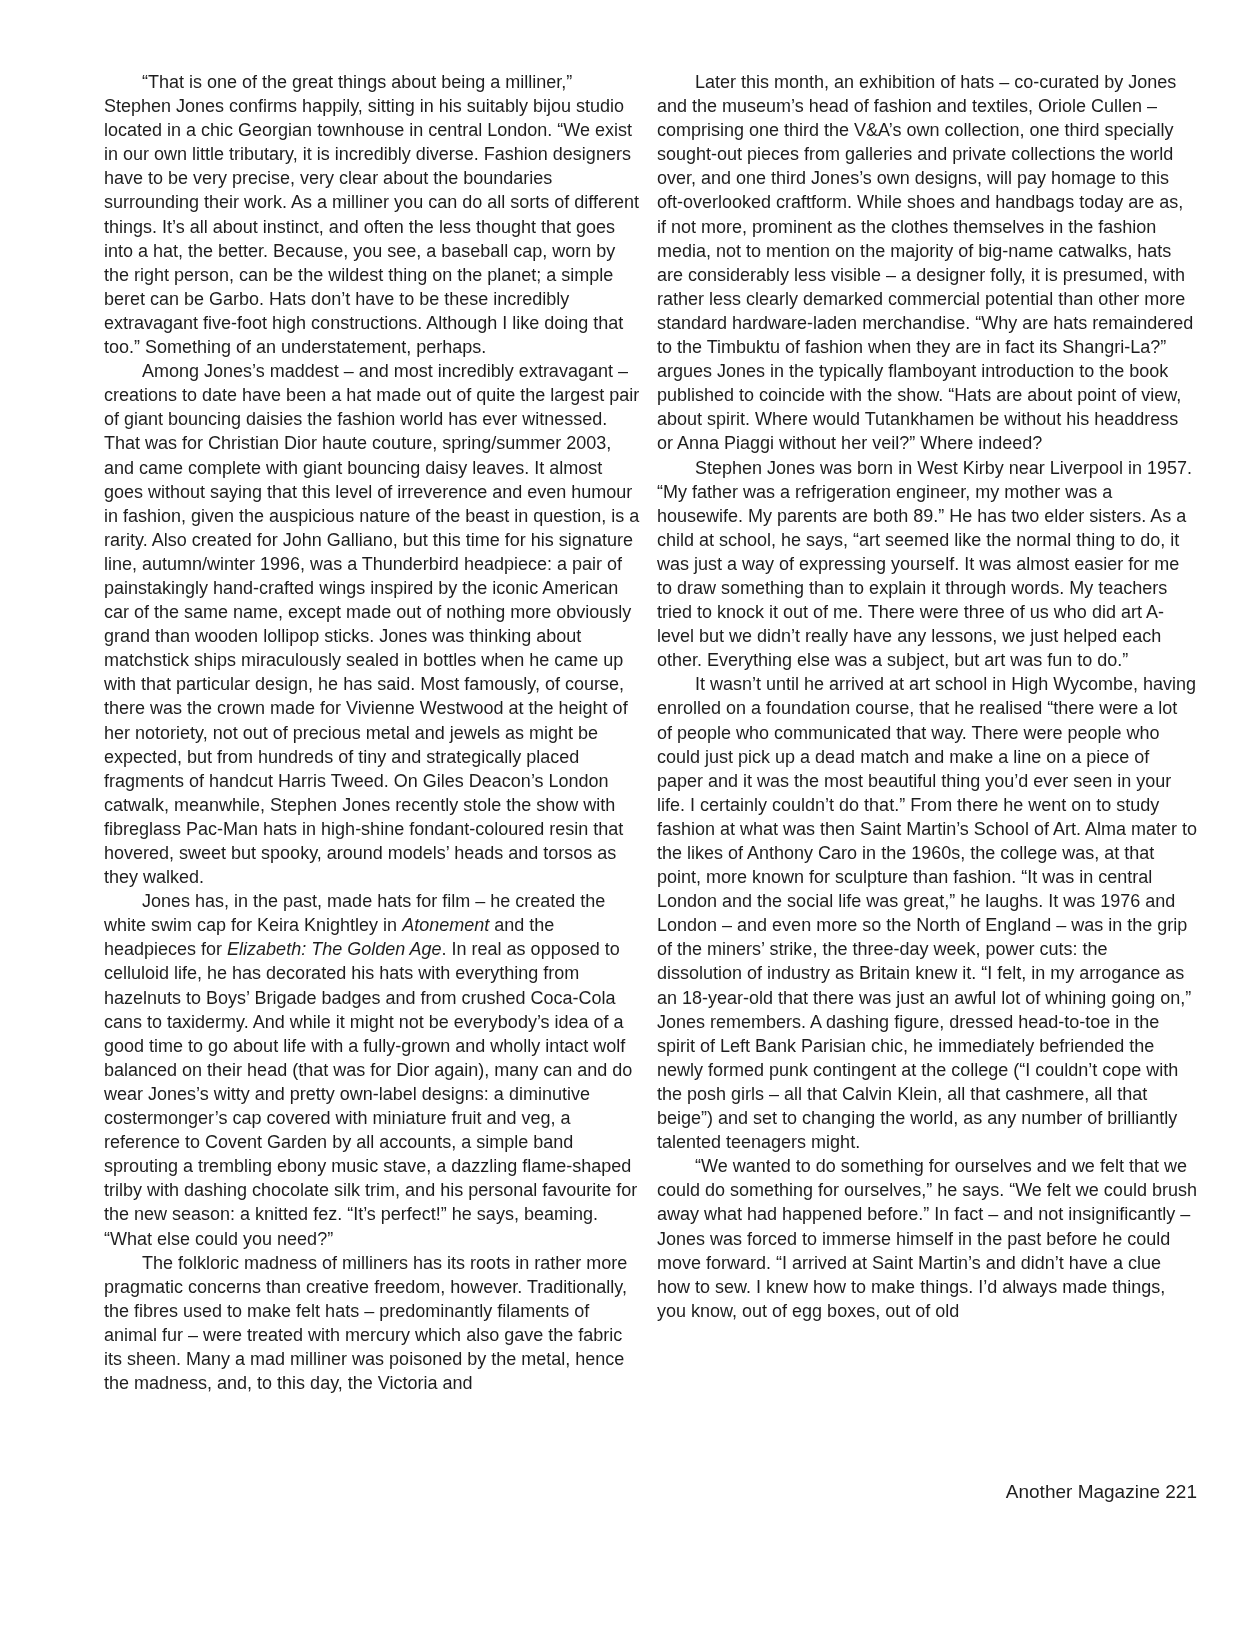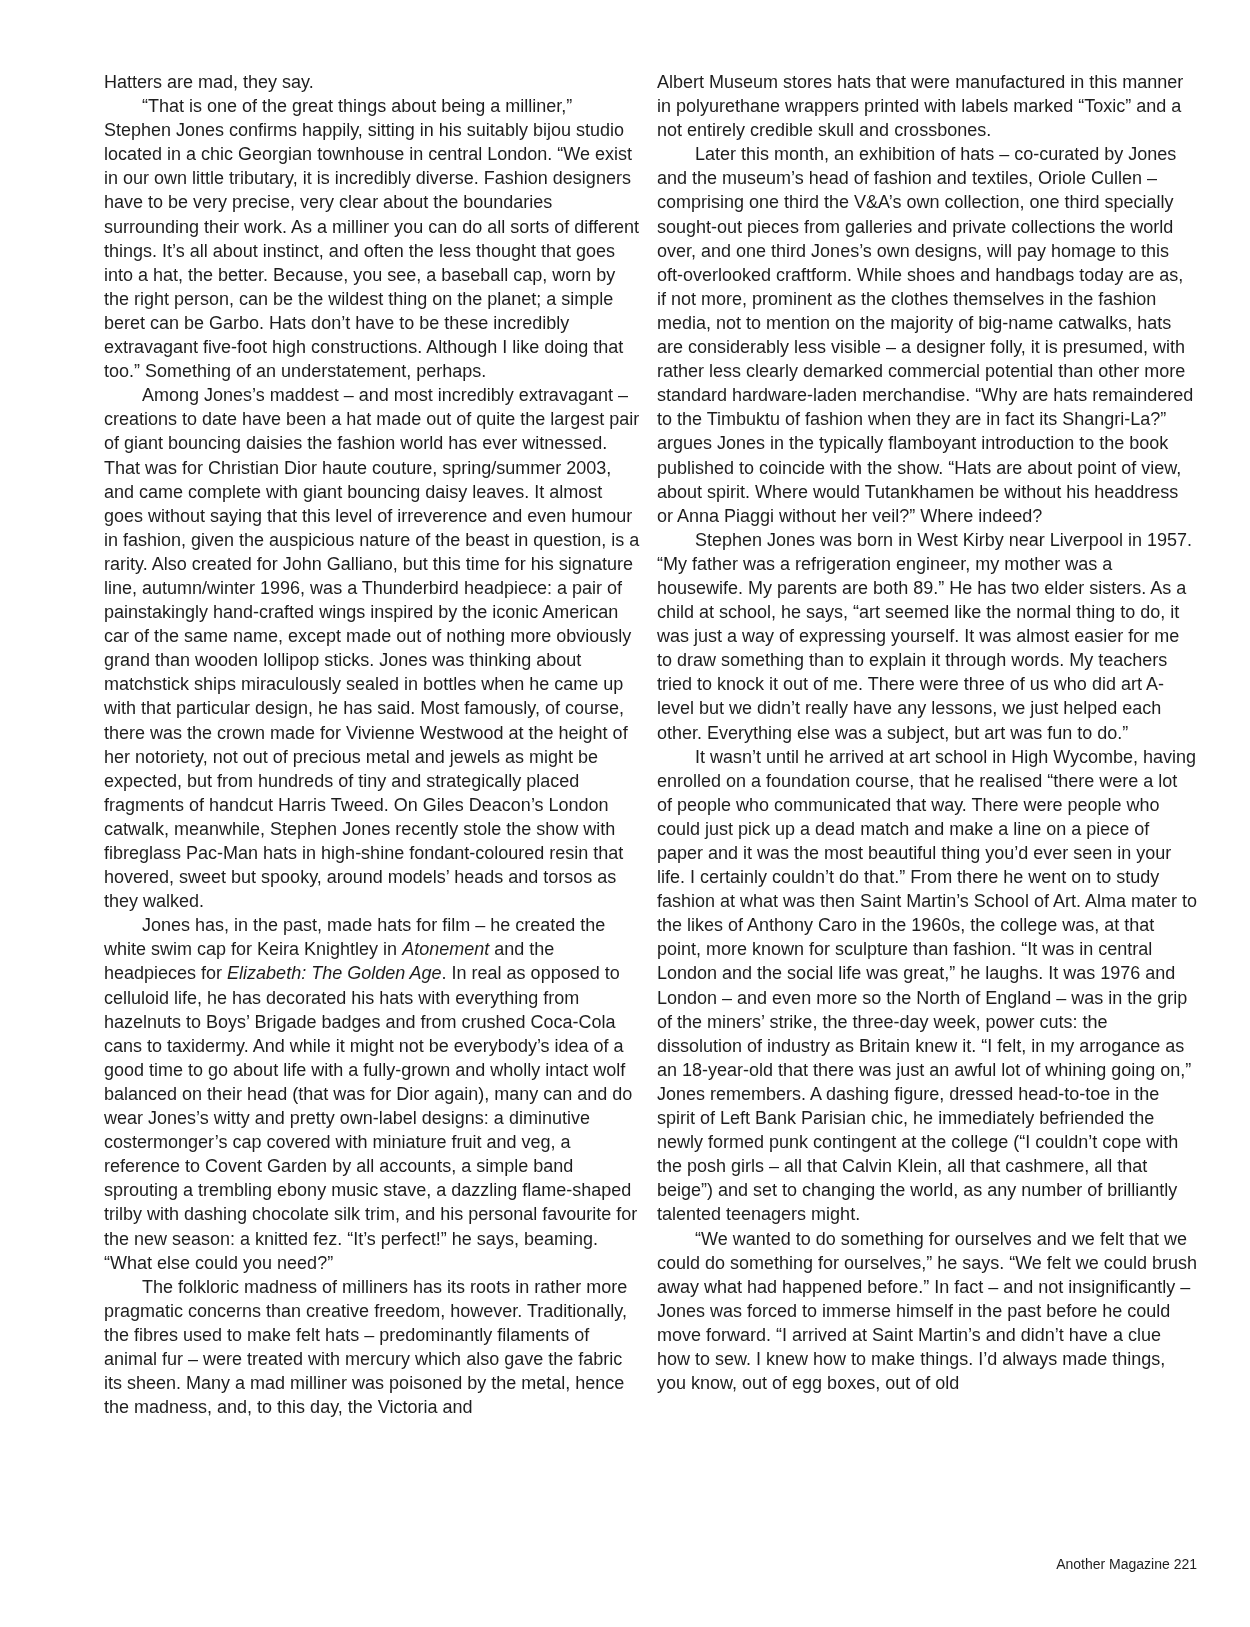--- a/index.html
+++ b/index.html
@@ -34,43 +34,41 @@
     margin: 0;
     padding: 0;
   }
   .column p.indent {
     text-indent: 38px;
   }
   .column em {
   }
   .footer {
     position: absolute;
-    top: 1552px;
+    top: 1480px;
     right: 53px;
-    font-size: 14px;
+    font-size: 19px;
     line-height: 24px;
     text-align: left;
     white-space: nowrap;
   }
 </style>
 </head>
 <body>
 
 <div class="page">
 
   <div class="column column-left">
-    <p>Hatters are mad, they say.</p>
     <p class="indent">“That is one of the great things about being a milliner,” Stephen Jones confirms happily, sitting in his suitably bijou studio located in a chic Georgian townhouse in central London. “We exist in our own little tributary, it is incredibly diverse. Fashion designers have to be very precise, very clear about the boundaries surrounding their work. As a milliner you can do all sorts of different things. It’s all about instinct, and often the less thought that goes into a hat, the better. Because, you see, a baseball cap, worn by the right person, can be the wildest thing on the planet; a simple beret can be Garbo. Hats don’t have to be these incredibly extravagant five-foot high constructions. Although I like doing that too.” Something of an understatement, perhaps.</p>
     <p class="indent">Among Jones’s maddest – and most incredibly extravagant – creations to date have been a hat made out of quite the largest pair of giant bouncing daisies the fashion world has ever witnessed. That was for Christian Dior haute couture, spring/summer 2003, and came complete with giant bouncing daisy leaves. It almost goes without saying that this level of irreverence and even humour in fashion, given the auspicious nature of the beast in question, is a rarity. Also created for John Galliano, but this time for his signature line, autumn/winter 1996, was a Thunderbird headpiece: a pair of painstakingly hand-crafted wings inspired by the iconic American car of the same name, except made out of nothing more obviously grand than wooden lollipop sticks. Jones was thinking about matchstick ships miraculously sealed in bottles when he came up with that particular design, he has said. Most famously, of course, there was the crown made for Vivienne Westwood at the height of her notoriety, not out of precious metal and jewels as might be expected, but from hundreds of tiny and strategically placed fragments of handcut Harris Tweed. On Giles Deacon’s London catwalk, meanwhile, Stephen Jones recently stole the show with fibreglass Pac-Man hats in high-shine fondant-coloured resin that hovered, sweet but spooky, around models’ heads and torsos as they walked.</p>
     <p class="indent"><span>Jones has, in the past, made hats for film – he created the white swim cap for Keira Knightley in </span><em>Atonement</em><span> and the headpieces for </span><em>Elizabeth: The Golden Age</em><span>. In real as opposed to celluloid life, he has decorated his hats with everything from hazelnuts to Boys’ Brigade badges and from crushed Coca-Cola cans to taxidermy. And while it might not be everybody’s idea of a good time to go about life with a fully-grown and wholly intact wolf balanced on their head (that was for Dior again), many can and do wear Jones’s witty and pretty own-label designs: a diminutive costermonger’s cap covered with miniature fruit and veg, a reference to Covent Garden by all accounts, a simple band sprouting a trembling ebony music stave, a dazzling flame-shaped trilby with dashing chocolate silk trim, and his personal favourite for the new season: a knitted fez. “It’s perfect!” he says, beaming. “What else could you need?”</span></p>
     <p class="indent">The folkloric madness of milliners has its roots in rather more pragmatic concerns than creative freedom, however. Traditionally, the fibres used to make felt hats – predominantly filaments of animal fur – were treated with mercury which also gave the fabric its sheen. Many a mad milliner was poisoned by the metal, hence the madness, and, to this day, the Victoria and</p>
   </div>
 
   <div class="column column-right">
-    <p>Albert Museum stores hats that were manufactured in this manner in polyurethane wrappers printed with labels marked “Toxic” and a not entirely credible skull and crossbones.</p>
     <p class="indent">Later this month, an exhibition of hats – co-curated by Jones and the museum’s head of fashion and textiles, Oriole Cullen – comprising one third the V&amp;A’s own collection, one third specially sought-out pieces from galleries and private collections the world over, and one third Jones’s own designs, will pay homage to this oft-overlooked craftform. While shoes and handbags today are as, if not more, prominent as the clothes themselves in the fashion media, not to mention on the majority of big-name catwalks, hats are considerably less visible – a designer folly, it is presumed, with rather less clearly demarked commercial potential than other more standard hardware-laden merchandise. “Why are hats remaindered to the Timbuktu of fashion when they are in fact its Shangri-La?” argues Jones in the typically flamboyant introduction to the book published to coincide with the show. “Hats are about point of view, about spirit. Where would Tutankhamen be without his headdress or Anna Piaggi without her veil?” Where indeed?</p>
     <p class="indent">Stephen Jones was born in West Kirby near Liverpool in 1957. “My father was a refrigeration engineer, my mother was a housewife. My parents are both 89.” He has two elder sisters. As a child at school, he says, “art seemed like the normal thing to do, it was just a way of expressing yourself. It was almost easier for me to draw something than to explain it through words. My teachers tried to knock it out of me. There were three of us who did art A-level but we didn’t really have any lessons, we just helped each other. Everything else was a subject, but art was fun to do.”</p>
     <p class="indent">It wasn’t until he arrived at art school in High Wycombe, having enrolled on a foundation course, that he realised “there were a lot of people who communicated that way. There were people who could just pick up a dead match and make a line on a piece of paper and it was the most beautiful thing you’d ever seen in your life. I certainly couldn’t do that.” From there he went on to study fashion at what was then Saint Martin’s School of Art. Alma mater to the likes of Anthony Caro in the 1960s, the college was, at that point, more known for sculpture than fashion. “It was in central London and the social life was great,” he laughs. It was 1976 and London – and even more so the North of England – was in the grip of the miners’ strike, the three-day week, power cuts: the dissolution of industry as Britain knew it. “I felt, in my arrogance as an 18-year-old that there was just an awful lot of whining going on,” Jones remembers. A dashing figure, dressed head-to-toe in the spirit of Left Bank Parisian chic, he immediately befriended the newly formed punk contingent at the college (“I couldn’t cope with the posh girls – all that Calvin Klein, all that cashmere, all that beige”) and set to changing the world, as any number of brilliantly talented teenagers might.</p>
     <p class="indent">“We wanted to do something for ourselves and we felt that we could do something for ourselves,” he says. “We felt we could brush away what had happened before.” In fact – and not insignificantly – Jones was forced to immerse himself in the past before he could move forward. “I arrived at Saint Martin’s and didn’t have a clue how to sew. I knew how to make things. I’d always made things, you know, out of egg boxes, out of old</p>
   </div>
 
   <div class="footer">Another Magazine 221</div>
 
 </div>
 

